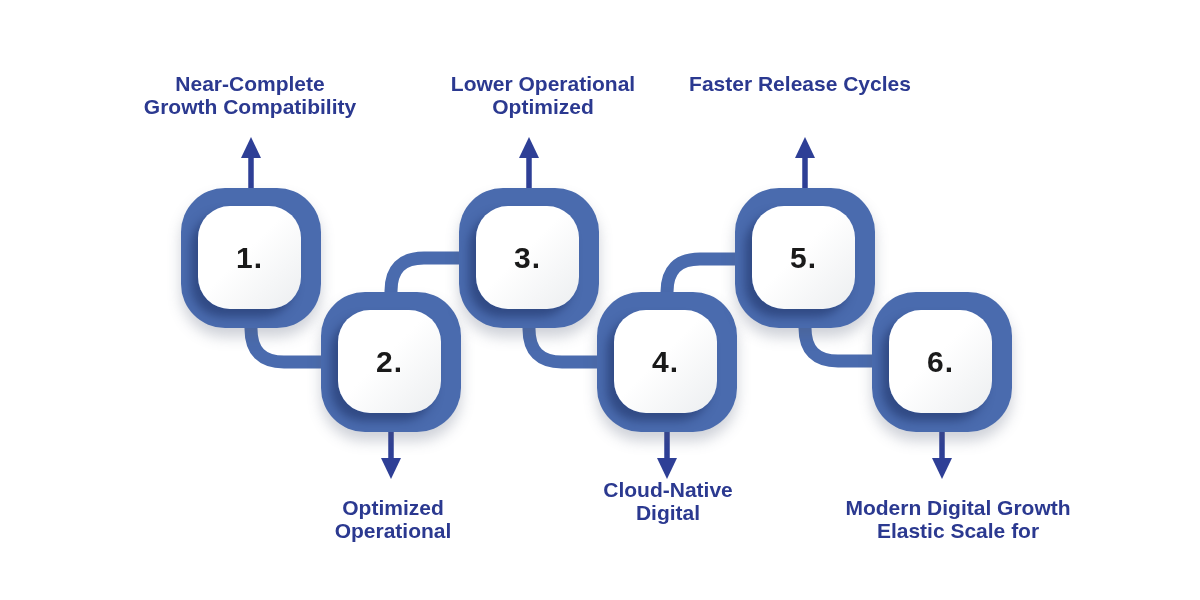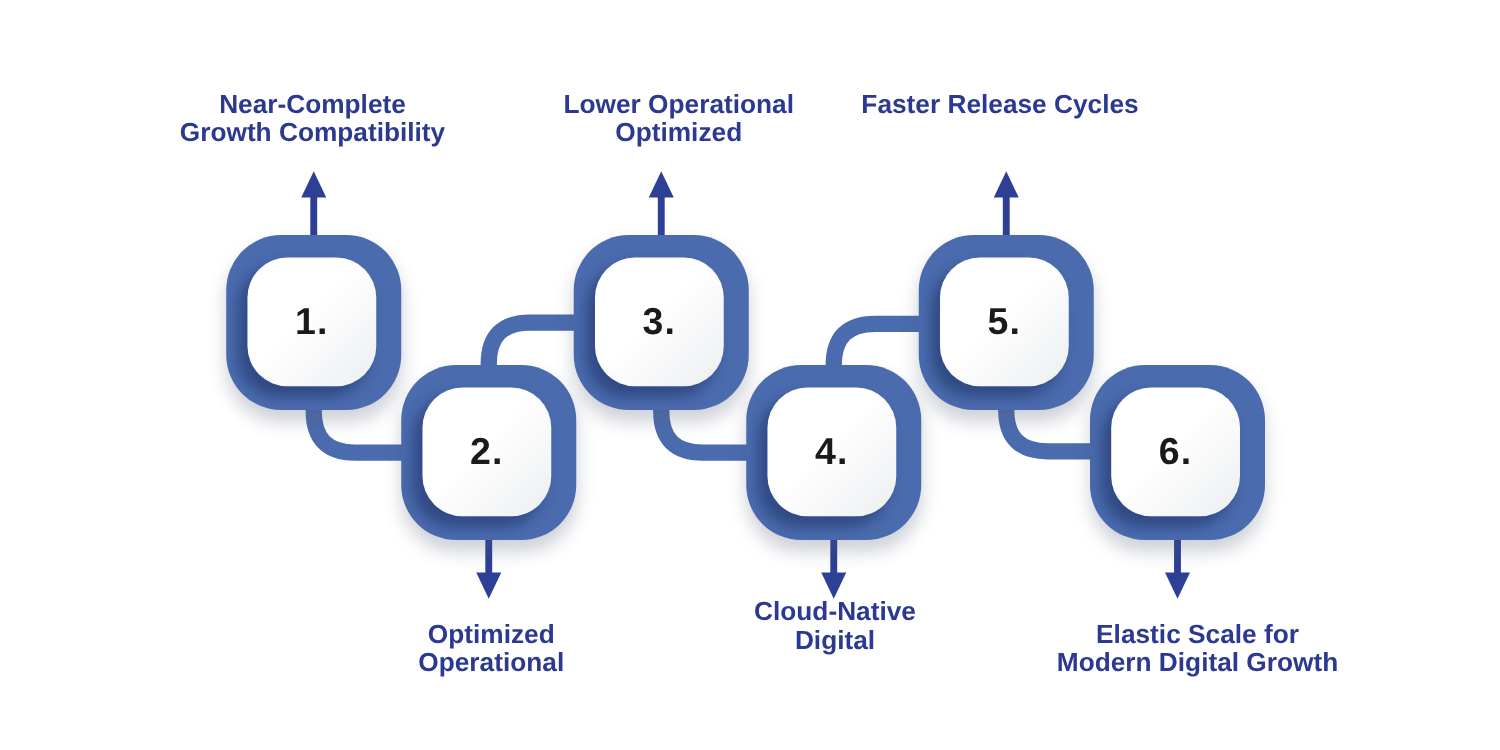--- a/index.html
+++ b/index.html
@@ -114,17 +114,17 @@
   </div>
   <div class="step-label" style="left:393px;top:497px">
     <div>Optimized</div>
     <div>Operational</div>
   </div>
   <div class="step-label" style="left:668px;top:479px">
     <div>Cloud-Native</div>
     <div>Digital</div>
   </div>
   <div class="step-label" style="left:958px;top:497px">
+    <div>Modern Digital Growth</div>
     <div>Elastic Scale for</div>
-    <div>Modern Digital Growth</div>
   </div>
 
 </div>
 
 </body></html>

